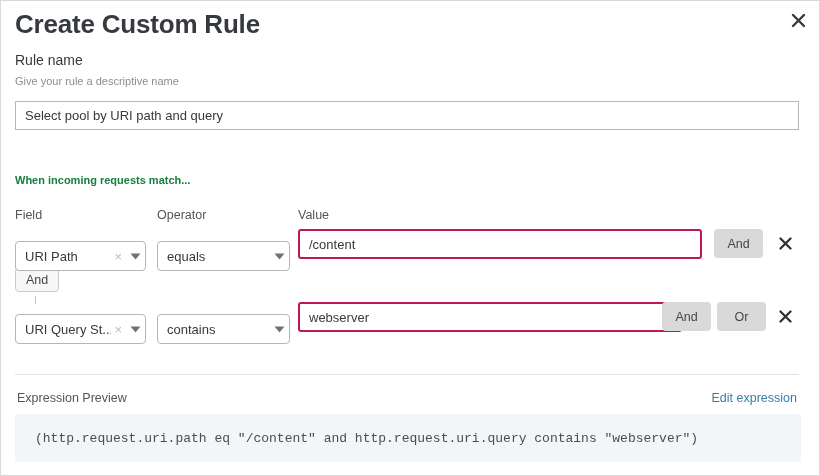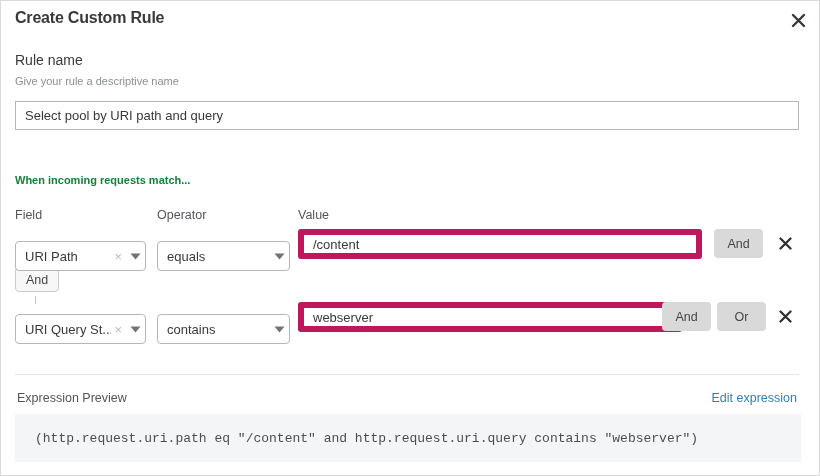--- a/index.html
+++ b/index.html
@@ -19,21 +19,21 @@
     background: #ffffff;
     border: 1px solid #d9d9d9;
     overflow: hidden;
   }
 
   
   .dialog-title {
     position: absolute;
     left: 14px;
     top: 8px;
-    font-size: 16px;
+    font-size: 26px;
     font-weight: bold;
     color: #36393d;
     letter-spacing: -0.2px;
   }
   .close-button {
     position: absolute;
     right: 9px;
     top: 7px;
     width: 24px;
     height: 24px;
@@ -143,21 +143,21 @@
     align-items: center;
     justify-content: center;
     cursor: pointer;
   }
   .chevron svg { display: block; }
 
   .value-input {
     position: absolute;
     box-sizing: border-box;
     height: 30px;
-    border: 6px solid #be185d;
+    border: 2px solid #be185d;
     border-radius: 3px;
     background: #fff;
     font-family: "Liberation Sans", sans-serif;
     font-size: 13px;
     color: #36393d;
     padding: 0 9px;
     outline: none;
   }
   .value-1 { left: 297px; width: 404px; }
   .value-2 { left: 297px; width: 384px; }

